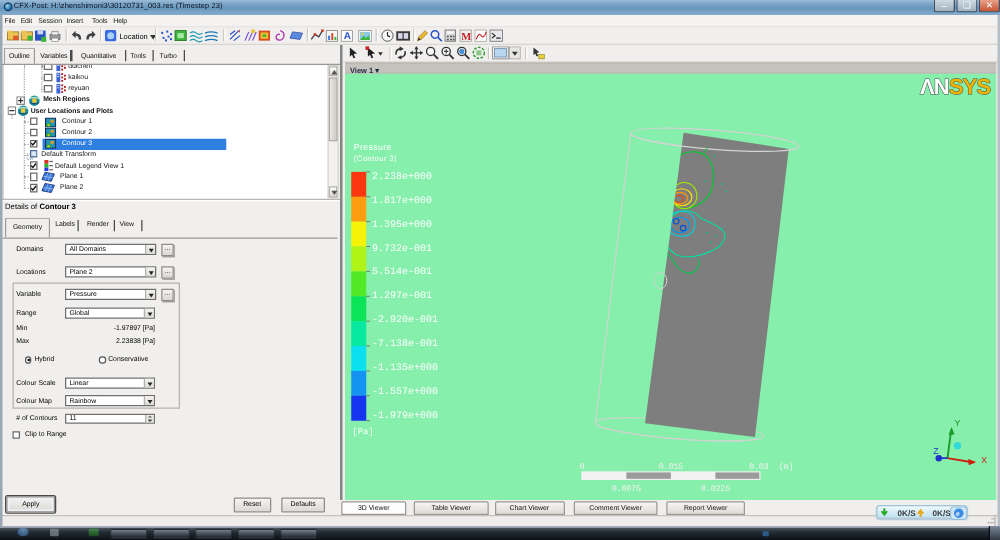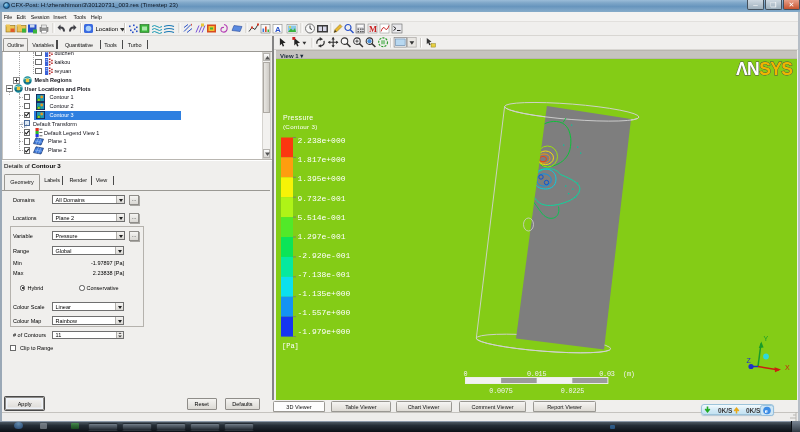--- a/index.html
+++ b/index.html
@@ -47,21 +47,21 @@
 .carrow { position:absolute; right:0px; top:0px; width:8px; height:7px; background:linear-gradient(180deg,#f4f3f1,#dcdad6); border-left:1px solid #b0aeaa; }
 .carrow:after { content:""; position:absolute; left:1.5px; top:2.5px; border-left:2.5px solid transparent; border-right:2.5px solid transparent; border-top:3px solid #222; }
 .dots { position:absolute; width:10px; height:10px; background:linear-gradient(180deg,#f5f4f2,#dad8d4); border:1px solid #8f8d89; box-shadow:1px 1px 0 #a8a6a2; font-size:6px; text-align:center; line-height:6px; color:#222;}
 #groupbox { left:10px; top:226px; width:133.5px; height:101px; border:1px solid #b5b2ad; }
 .radio { position:absolute; width:5.5px; height:5.5px; border-radius:50%; border:1px solid #555; background:#fff; }
 .radio.sel:after { content:""; position:absolute; left:1.2px; top:1.2px; width:2px; height:2px; border-radius:50%; background:#000; }
 #spin { left:52px; top:330.5px; width:72px; height:8px; background:#fff; border:1px solid #6f6f6f; font-size:5.5px; }
 .btn { position:absolute; background:linear-gradient(180deg,#f4f3f1,#dcdad5); border:1px solid #8f8d89; font-size:5.5px; text-align:center; color:#000; border-radius:1px; }
 #vtoolbar { left:274px; top:36px; width:526px; height:13.5px; border-bottom:1px solid #d8d6d2;}
 #viewhdr { left:276px; top:50px; width:521px; height:8.5px; background:#c6c3bf; border-top:1px solid #b9b6b0; border-bottom:1px solid #b9b6b0; font-size:6px; font-weight:bold; color:#1a2a3a; }
-#viewport { left:276px; top:58.5px; width:521px; height:341.5px; background:#84cc16; overflow:hidden; }
+#viewport { left:276px; top:58.5px; width:521px; height:341.5px; background:#86efac; overflow:hidden; }
 #btabs { left:274px; top:400px; width:526px; height:11.5px; background:#f0efed; }
 .btab { position:absolute; top:400.5px; height:11px; background:linear-gradient(180deg,#f6f5f3,#dedbd5); border:1px solid #9a9893; font-size:5.5px; color:#111; text-align:center; border-radius:1.5px 1.5px 0 0;}
 .btab.active { background:#fdfdfd; }
 #statusbar { left:0; top:411.5px; width:800px; height:9.5px; background:#eeedeb; border-top:1px solid #c5c3bf; }
 #taskbar { left:0; top:421px; width:800px; height:11px; background:linear-gradient(180deg,#4d5862 0%,#242d36 35%,#0c1016 100%); border-top:1px solid #8a98a8;}
 .tbbtn { position:absolute; top:422.5px; height:8.5px; border-radius:2px; background:linear-gradient(180deg,rgba(205,218,232,0.42),rgba(120,140,160,0.10)); border:0.5px solid rgba(10,15,20,0.55); }
 #netw { left:701px; top:404px; width:73px; height:11px; border-radius:3px;
  background:linear-gradient(180deg,#f3fafd 0%,#d3eaf6 55%,#c3e2f2 100%); border:1px solid #9dc4da; box-shadow:0 1px 1px rgba(120,160,190,0.5);}
 </style>
 </head>

